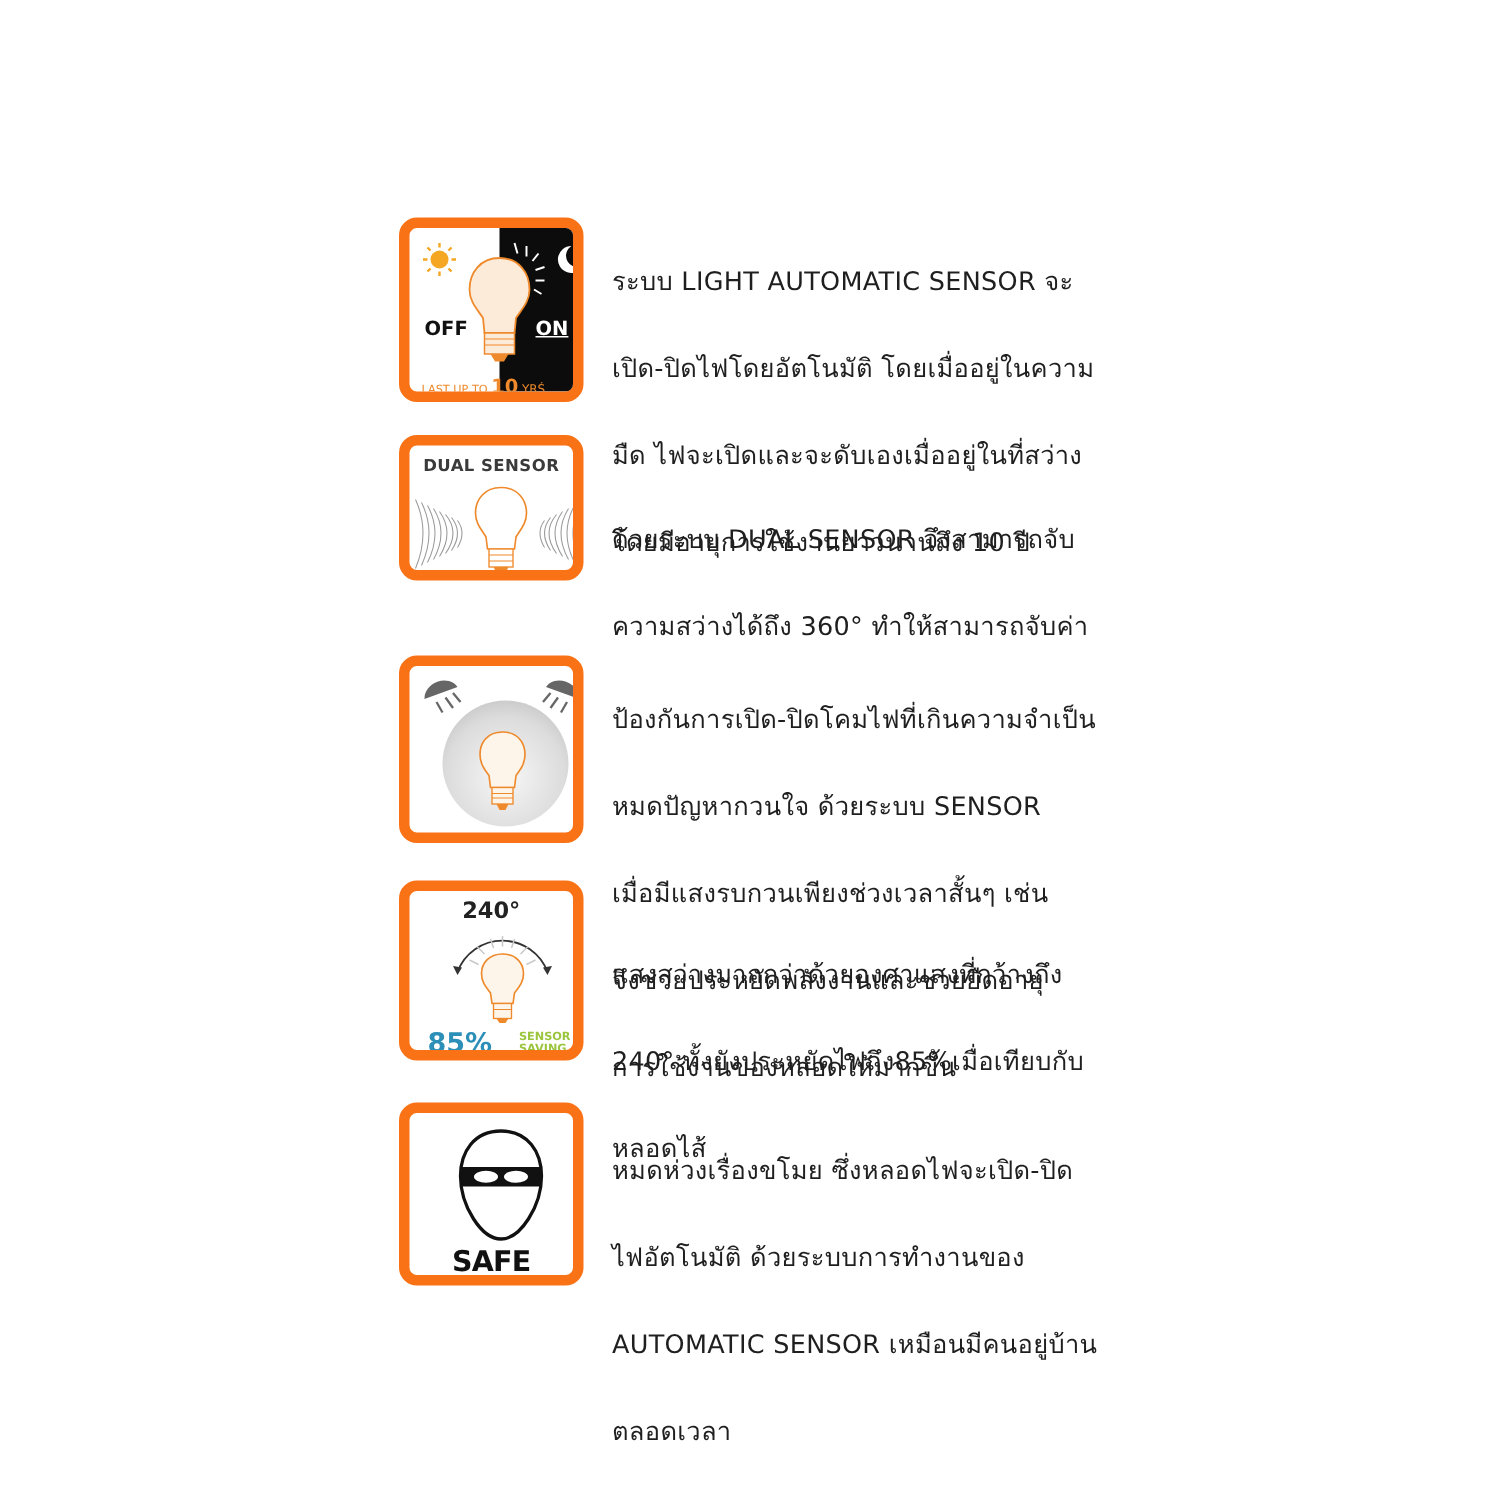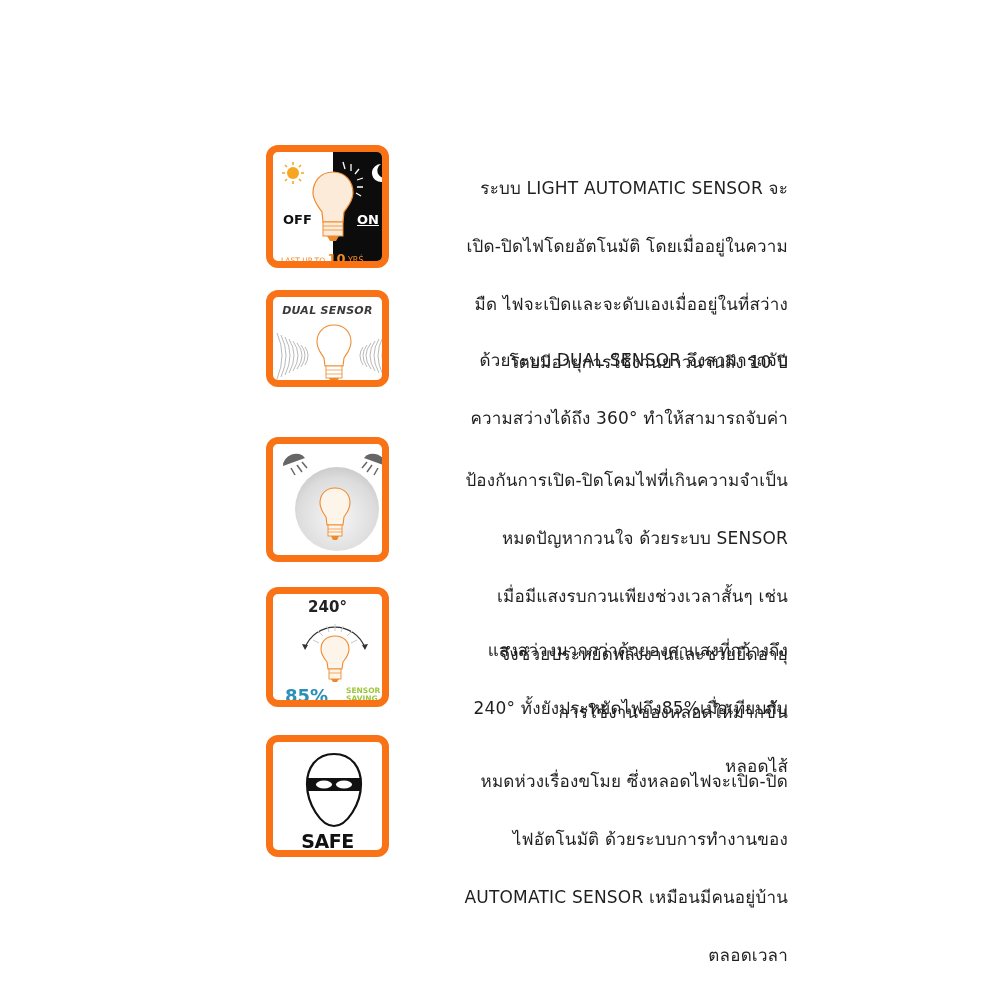--- a/index.html
+++ b/index.html
@@ -17,35 +17,35 @@
     }
     .desc {
       position: absolute; left: 142px; top: 0;
       width: 380px;
       font-size: 17px;
       line-height: 29px;
       color: #1f1f1f;
       white-space: pre-line;
       letter-spacing: 0.2px;
     }
-    .desc span { display: block; white-space: nowrap; text-align: right; }
+    .desc span { display: block; white-space: nowrap; }
 
     
     #f1 { top: 145px; }
     #f1 .icon-box { height: 123px; }
     #f1 .dark-half { position: absolute; left: 60px; top: 0; right: 0; bottom: 0; background: #0c0c0c; }
     #f1 .off-label { position: absolute; left: 10px; top: 60px; font-weight: bold; font-size: 13px; color: #111; }
     #f1 .on-label { position: absolute; left: 84px; top: 60px; font-weight: bold; font-size: 13px; color: #fff; text-decoration: underline; }
     #f1 .last-label { position: absolute; left: 8px; top: 99px; font-size: 7.5px; font-weight: normal; color: #ef8a2c; white-space: nowrap; }
     #f1 .last-label b { font-size: 13px; color: #ef8a2c; }
     #f1 .last-label .yrs { color: #ef8a2c; font-size: 8px; }
 
     
     #f2 { top: 290px; }
-    #f2 .icon-box { height: 97px; font-style: italic; }
+    #f2 .icon-box { height: 97px; }
     #f2 .dual-label { position: absolute; left: 0; right: 0; top: 7px; text-align: center; font-size: 11px; font-weight: bold; color: #3a3a3a; letter-spacing: 0.3px; }
     #f2 .deg-label { position: absolute; left: 0; right: 0; top: 108px; text-align: center; font-size: 17px; font-weight: bold; color: #8b5cf6; }
     #f2 .desc { top: 27px; }
 
     
     #f3 { top: 437px; }
     #f3 .icon-box { height: 125px; }
     #f3 .glow { position: absolute; left: 22px; top: 23px; width: 84px; height: 84px; border-radius: 50%;
                 background: radial-gradient(circle at 50% 60%, #f7f7f7 0%, #dcdcdc 60%, #b5b5b5 100%); }
 

